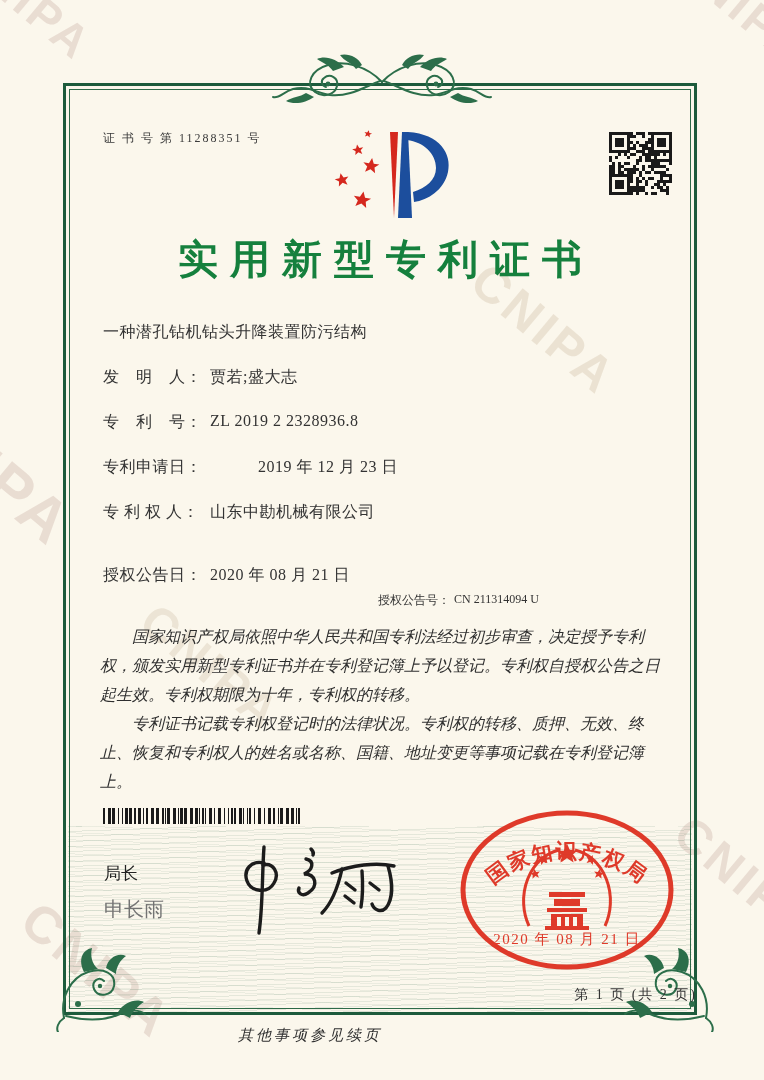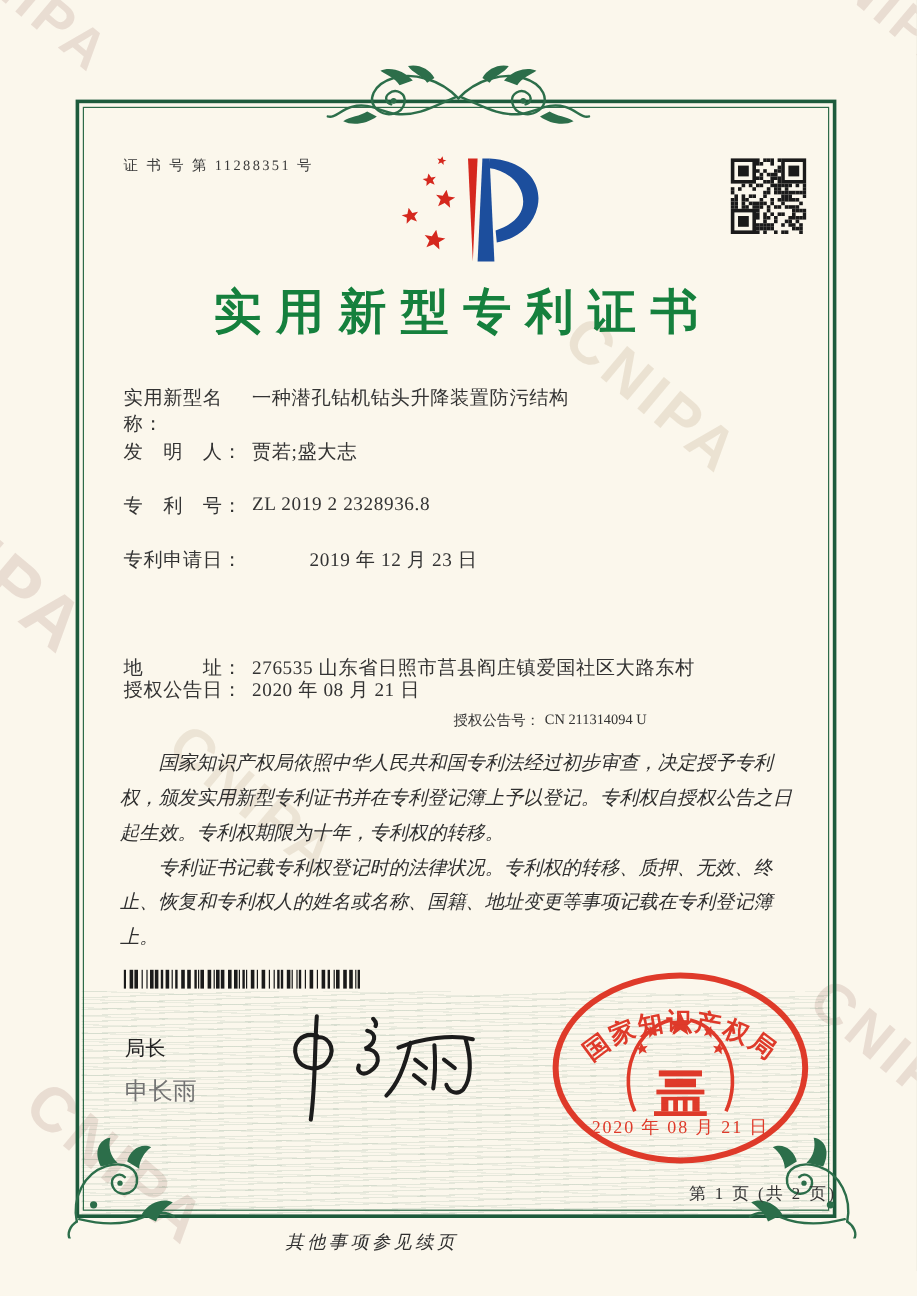--- a/index.html
+++ b/index.html
@@ -311,38 +311,37 @@
           <rect x="1" y="43" width="21" height="21"></rect>
           <rect x="4" y="46" width="15" height="15" fill="#fbf7ec"></rect>
           <rect x="7" y="49" width="9" height="9"></rect>
         </g>
       </g>
   </svg>
 
   <div class="title">实用新型专利证书</div>
 
   <div class="field-row" style="top:322px;">
-    <span class="lbl">实用新型名称：</span>
     <span class="val">一种潜孔钻机钻头升降装置防污结构</span>
   </div>
   <div class="field-row" style="top:367px;">
     <span class="lbl">发　明　人：</span>
     <span class="val">贾若;盛大志</span>
   </div>
   <div class="field-row" style="top:412px;justify-content:space-between;">
     <span class="lbl">专　利　号：</span>
     <span class="val">ZL 2019 2 2328936.8</span>
   </div>
   <div class="field-row" style="top:457px;gap:48px;">
     <span class="lbl">专利申请日：</span>
     <span class="val">2019 年 12 月 23 日</span>
   </div>
-  <div class="field-row" style="top:547px;">
-    <span class="lbl">地　　　址：</span>
-    <span class="val">276535  山东省日照市莒县阎庄镇爱国社区大路东村</span>
+  <div class="field-row" style="top:502px;">
+    <span class="lbl">专 利 权 人：</span>
+    <span class="val">山东中勘机械有限公司</span>
   </div>
   <div class="field-row" style="top:565px;">
     <span class="lbl">授权公告日：</span>
     <span class="val">2020 年 08 月 21 日</span>
   </div>
   <div class="grant-no">
     <span class="lbl">授权公告号：</span>
     <span class="val">CN 211314094 U</span>
   </div>
 

